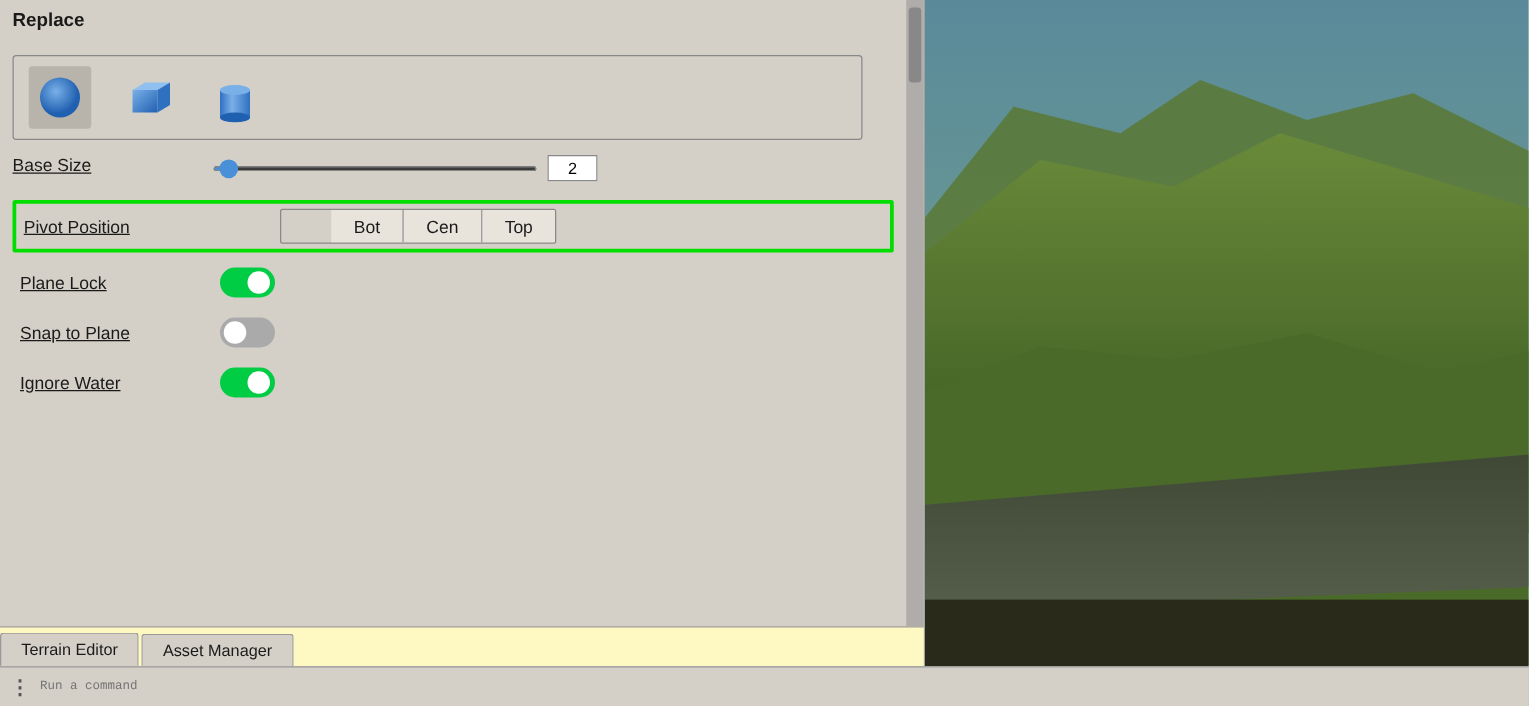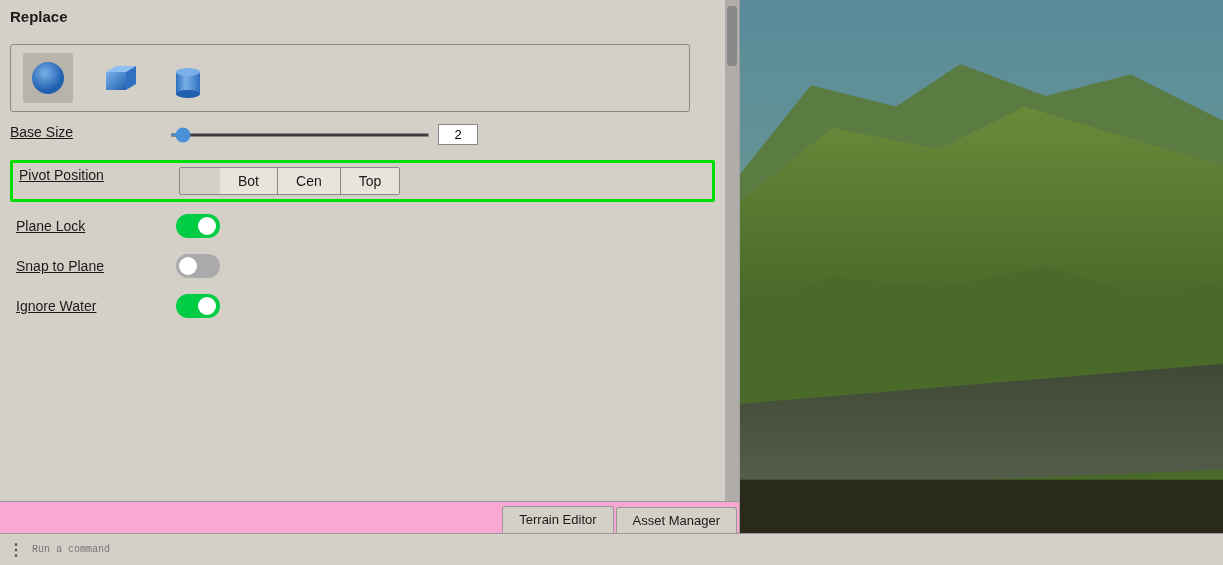--- a/index.html
+++ b/index.html
@@ -103,26 +103,28 @@
       background: #fff;
       padding: 2px 8px;
       width: 40px;
       text-align: center;
       font-size: 13px;
     }
 
     
     .pivot-row {
       display: flex;
+      align-items: center;
       margin-bottom: 8px;
       min-height: 36px;
       border: 3px solid #00dd00;
       border-radius: 2px;
       padding: 4px 6px;
       background: #d4d0c8;
+      gap: 45px;
     }
 
     .pivot-buttons {
       display: flex;
       gap: 0;
       border: 1px solid #888;
       border-radius: 2px;
       overflow: hidden;
       padding-left: 40px;
     }
@@ -195,25 +197,24 @@
       left: 22px;
     }
 
     .toggle-slider.off::before {
       left: 3px;
     }
 
     
     .tab-bar {
       display: flex;
-      background: #f9a8d4;
+      background: #fef9c3;
       border-top: 1px solid #999;
       height: 32px;
       align-items: flex-end;
-      justify-content: flex-end;
     }
 
     .tab {
       padding: 5px 16px;
       font-size: 13px;
       font-weight: 500;
       cursor: pointer;
       border: 1px solid #999;
       border-bottom: none;
       background: #d4d0c8;

